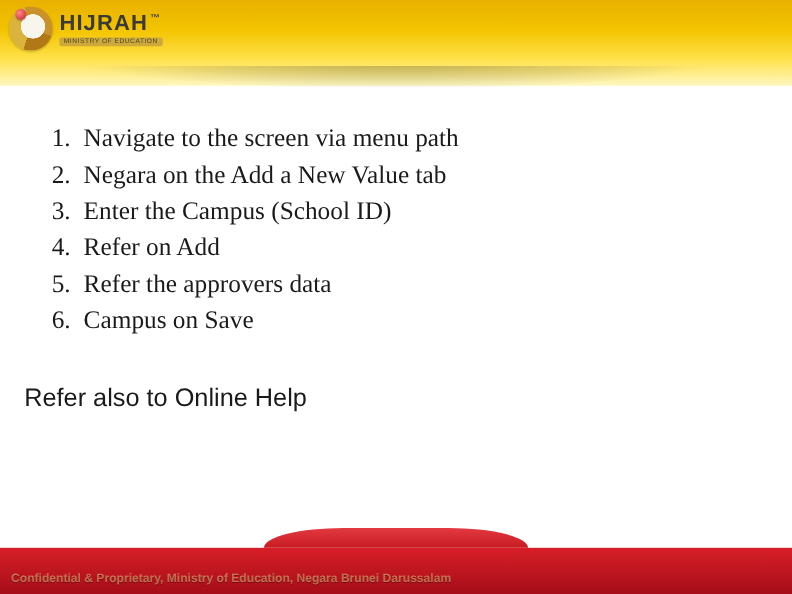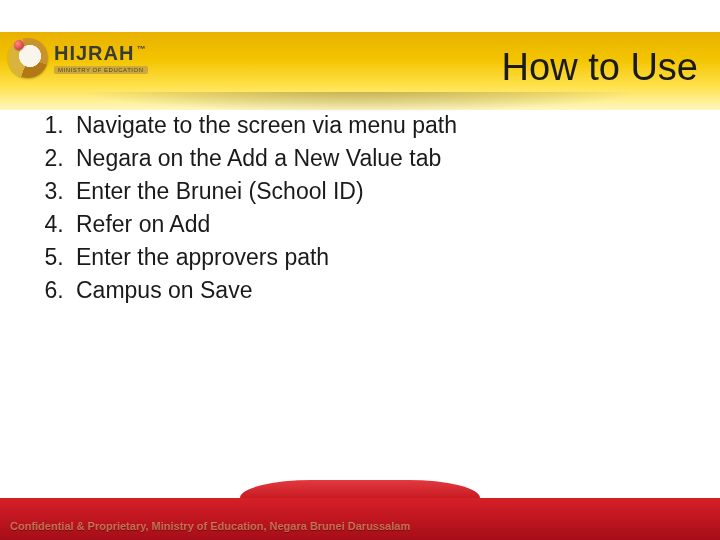--- a/index.html
+++ b/index.html
@@ -16,21 +16,20 @@
   
   .header {
     position: relative;
     width: 100%;
     height: 78px;
     background: linear-gradient(to bottom,
                 #e9b100 0%,
                 #f3c400 35%,
                 #ffe24d 70%,
                 #fff7c2 100%);
-    margin-top: 32px;
   }
   .header-shadow {
     position: absolute;
     left: 0; right: 0; bottom: -18px;
     height: 36px;
     pointer-events: none;
     background:
       radial-gradient(55% 95% at 50% -10%,
         rgba(0,0,0,0.25) 0%,
         rgba(0,0,0,0.10) 45%,
@@ -108,20 +107,21 @@
     color: #1a1a1a;
     line-height: 1.35;
   }
   ol.steps {
     margin: 0;
     padding-left: 48px;
   }
   ol.steps li {
     padding-left: 6px;
     margin-bottom: 2px;
+    font-family: Liberation Serif, serif;
   }
   .refer {
     margin-top: 40px;
   }
 
   
   .footer {
     position: absolute;
     left: 0; right: 0; bottom: 0;
     height: 58px;
@@ -162,32 +162,32 @@
       <div class="swirl"></div>
       <div class="dot"></div>
     </div>
     <div class="brand-text">
       <div class="brand-name">
         <span>HIJRAH</span><sup>™</sup>
       </div>
       <div class="brand-tagline">MINISTRY OF EDUCATION</div>
     </div>
   </div>
-  <div class="slide-title">How to Use</div>
   <div class="header-shadow"></div>
 </div>
 
 <div class="content">
   <ol class="steps">
     <li>Navigate to the screen via menu path</li>
     <li>Negara on the Add a New Value tab</li>
-    <li>Enter the Brunei (School ID)</li>
+    <li>Enter the Campus (School ID)</li>
     <li>Refer on Add</li>
-    <li>Enter the approvers path</li>
+    <li>Refer the approvers data</li>
     <li>Campus on Save</li>
   </ol>
+  <div class="refer">Refer also to Online Help</div>
 </div>
 
 <div class="footer">
   <div class="footer-tab"></div>
   <div class="footer-red"></div>
   <div class="footer-text">Confidential &amp; Proprietary, Ministry of Education, Negara Brunei Darussalam</div>
 </div>
 
 </body></html>

